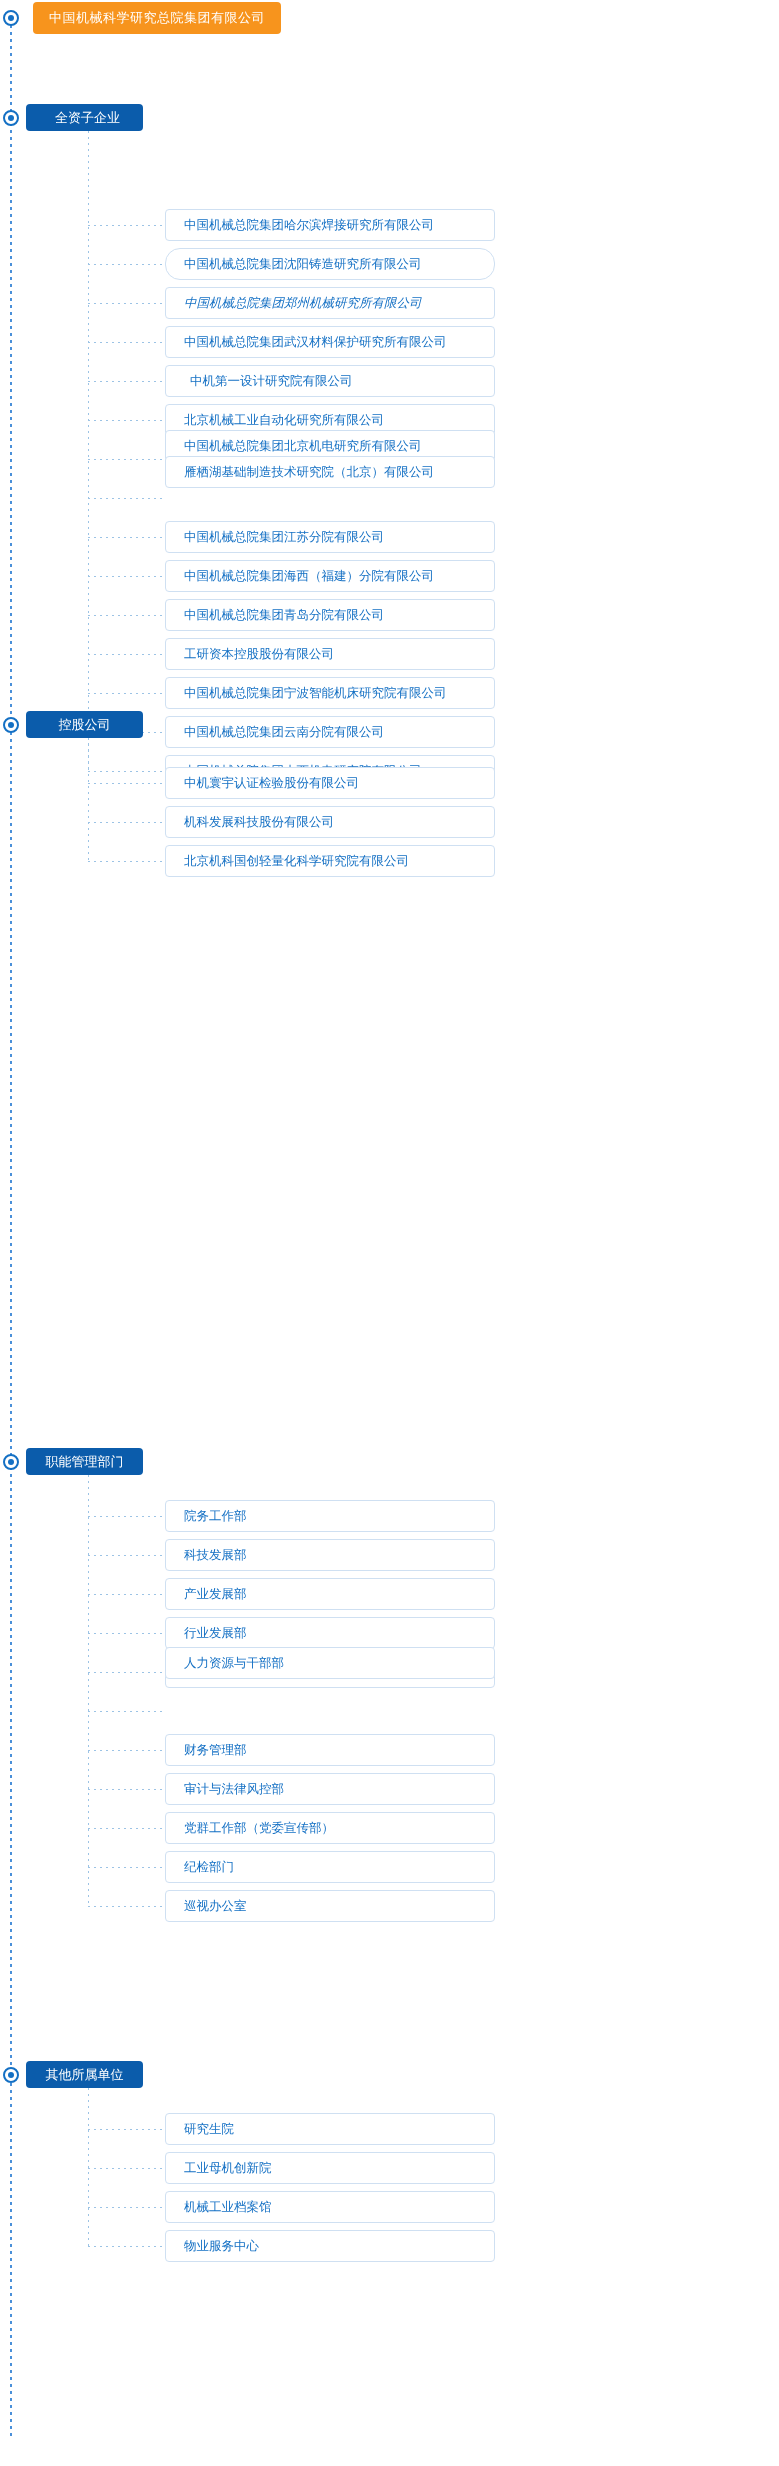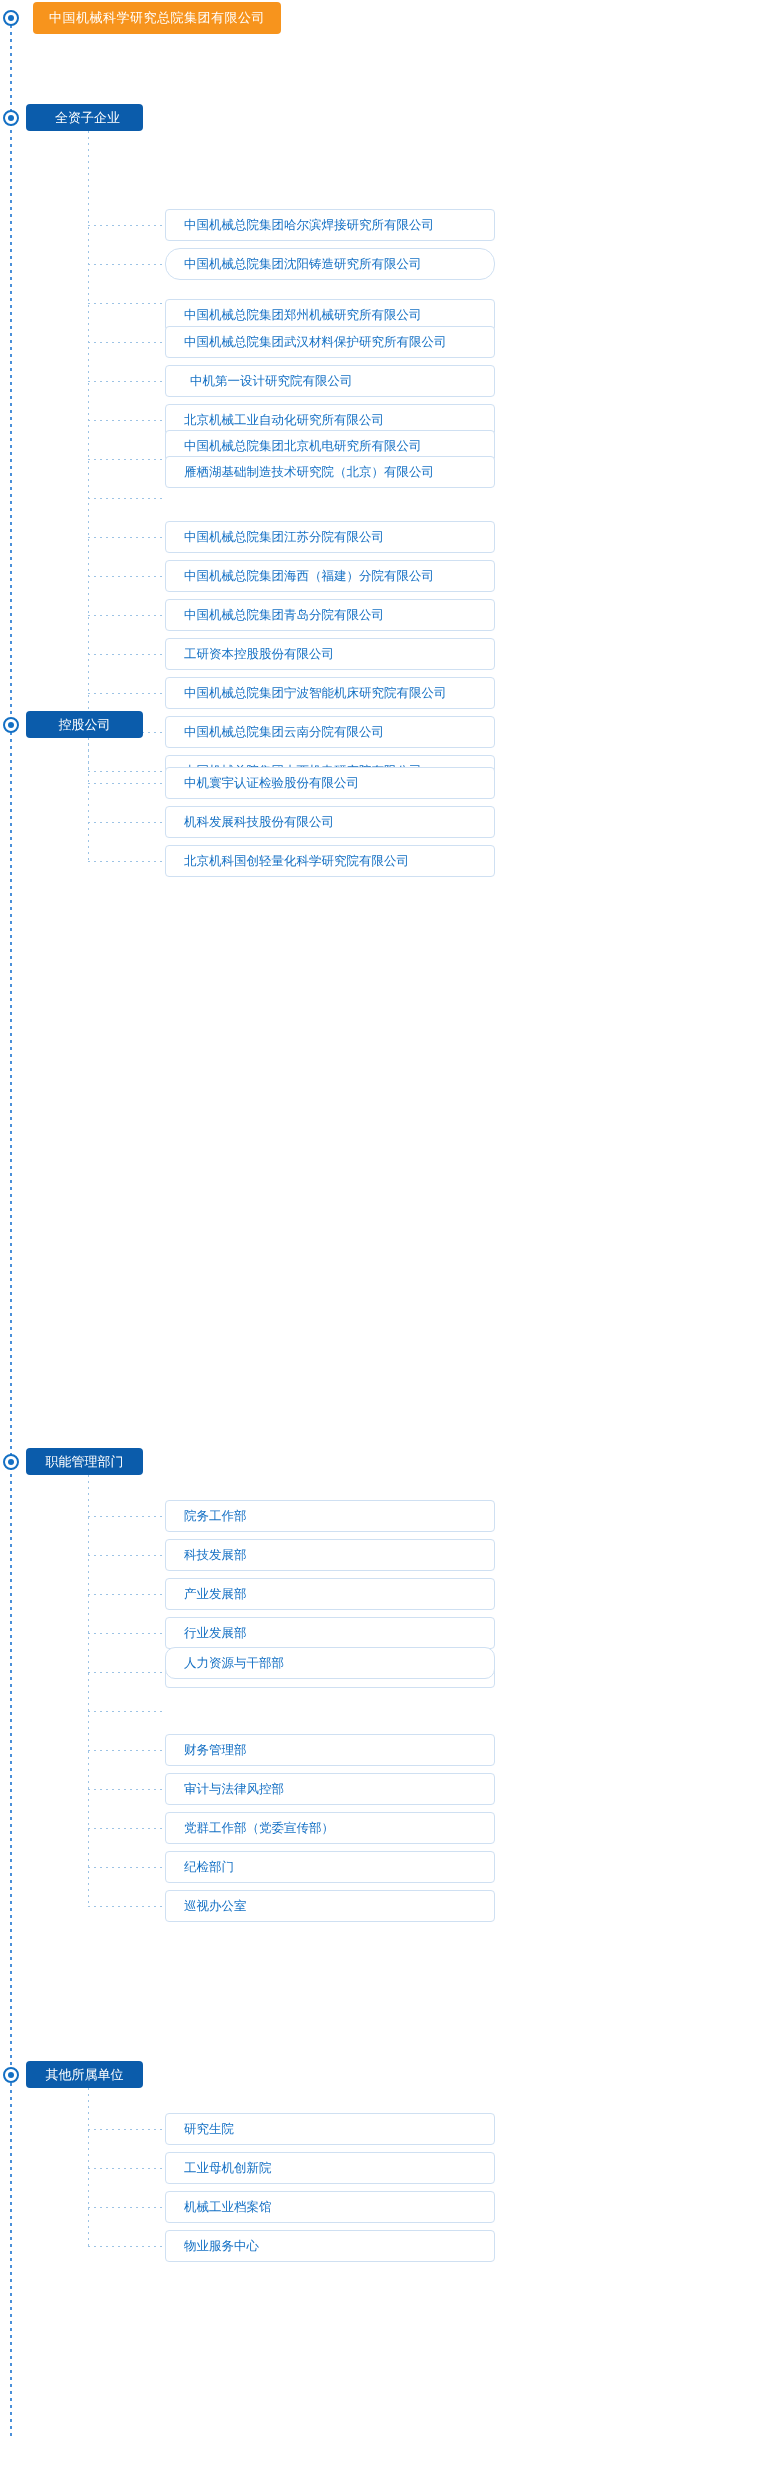--- a/index.html
+++ b/index.html
@@ -132,21 +132,21 @@
 
   <div id="sections-host">
       <div class="trunk-dot" style="top: 110px;"></div>
       <div class="section-head" style="top: 104px; padding-left: 20px;">全资子企业</div>
       <div class="branch-spine" style="top: 131px; height: 640px;"></div>
       <div class="leaf-connector" style="top: 225px;"></div>
       <div class="leaf-box" style="top: 209px;">中国机械总院集团哈尔滨焊接研究所有限公司</div>
       <div class="leaf-connector" style="top: 264px;"></div>
       <div class="leaf-box" style="top: 248px; border-radius: 15px;">中国机械总院集团沈阳铸造研究所有限公司</div>
       <div class="leaf-connector" style="top: 303px;"></div>
-      <div class="leaf-box" style="top: 299px;">中国机械总院集团郑州机械研究所有限公司</div>
+      <div class="leaf-box" style="top: 287px; font-style: italic;">中国机械总院集团郑州机械研究所有限公司</div>
       <div class="leaf-connector" style="top: 342px;"></div>
       <div class="leaf-box" style="top: 326px;">中国机械总院集团武汉材料保护研究所有限公司</div>
       <div class="leaf-connector" style="top: 381px;"></div>
       <div class="leaf-box" style="top: 365px; padding-left: 24px;">中机第一设计研究院有限公司</div>
       <div class="leaf-connector" style="top: 420px;"></div>
       <div class="leaf-box" style="top: 404px;">北京机械工业自动化研究所有限公司</div>
       <div class="leaf-connector" style="top: 459px;"></div>
       <div class="leaf-box" style="top: 430px;">中国机械总院集团北京机电研究所有限公司</div>
       <div class="leaf-connector" style="top: 498px;"></div>
       <div class="leaf-box" style="top: 456px;">雁栖湖基础制造技术研究院（北京）有限公司</div>
@@ -180,21 +180,21 @@
       <div class="leaf-box" style="top: 1500px;">院务工作部</div>
       <div class="leaf-connector" style="top: 1555px;"></div>
       <div class="leaf-box" style="top: 1539px;">科技发展部</div>
       <div class="leaf-connector" style="top: 1594px;"></div>
       <div class="leaf-box" style="top: 1578px;">产业发展部</div>
       <div class="leaf-connector" style="top: 1633px;"></div>
       <div class="leaf-box" style="top: 1617px;">行业发展部</div>
       <div class="leaf-connector" style="top: 1672px;"></div>
       <div class="leaf-box" style="top: 1656px;">战略投资与运营部（董事会办公室）</div>
       <div class="leaf-connector" style="top: 1711px;"></div>
-      <div class="leaf-box" style="top: 1647px; border-radius: 10px;">人力资源与干部部</div>
+      <div class="leaf-box" style="top: 1647px;">人力资源与干部部</div>
       <div class="leaf-connector" style="top: 1750px;"></div>
       <div class="leaf-box" style="top: 1734px;">财务管理部</div>
       <div class="leaf-connector" style="top: 1789px;"></div>
       <div class="leaf-box" style="top: 1773px;">审计与法律风控部</div>
       <div class="leaf-connector" style="top: 1828px;"></div>
       <div class="leaf-box" style="top: 1812px;">党群工作部（党委宣传部）</div>
       <div class="leaf-connector" style="top: 1867px;"></div>
       <div class="leaf-box" style="top: 1851px;">纪检部门</div>
       <div class="leaf-connector" style="top: 1906px;"></div>
       <div class="leaf-box" style="top: 1890px;">巡视办公室</div>

